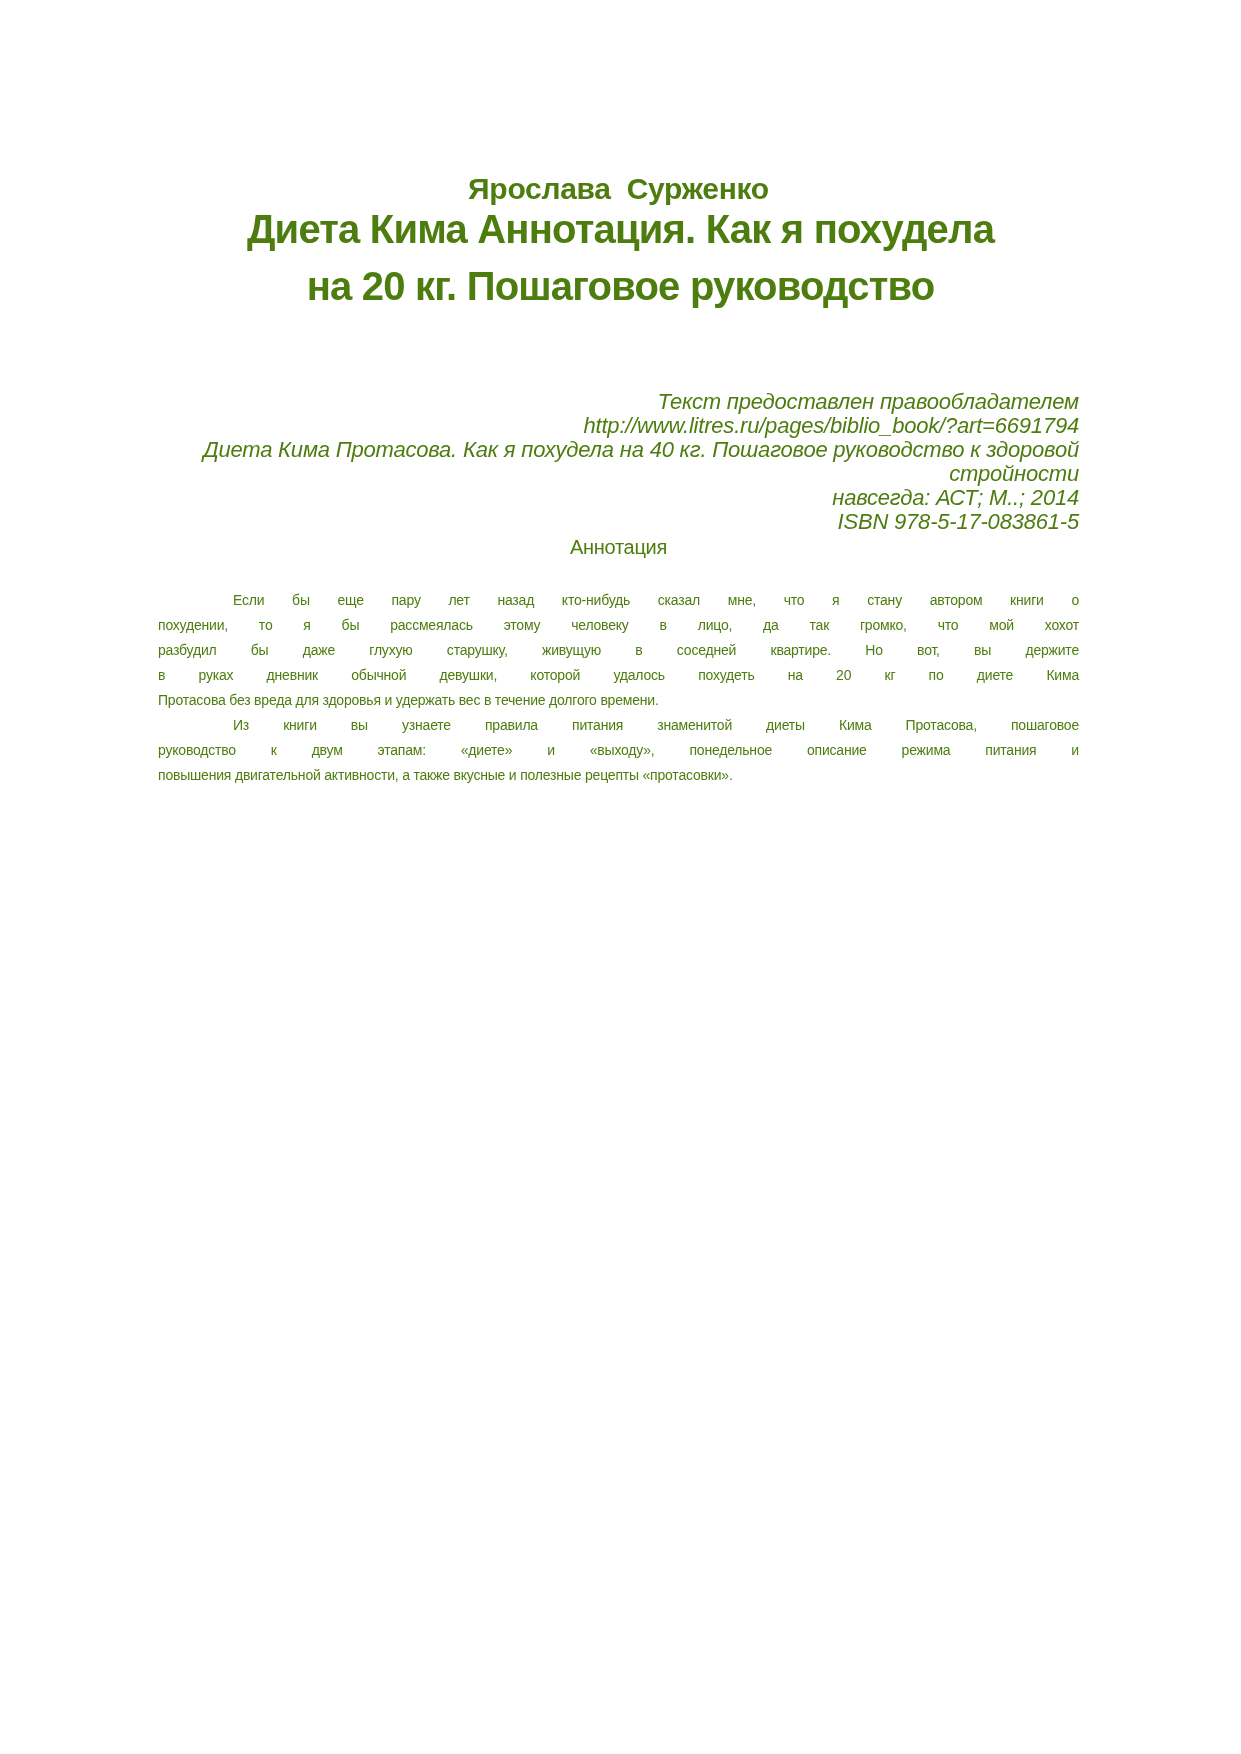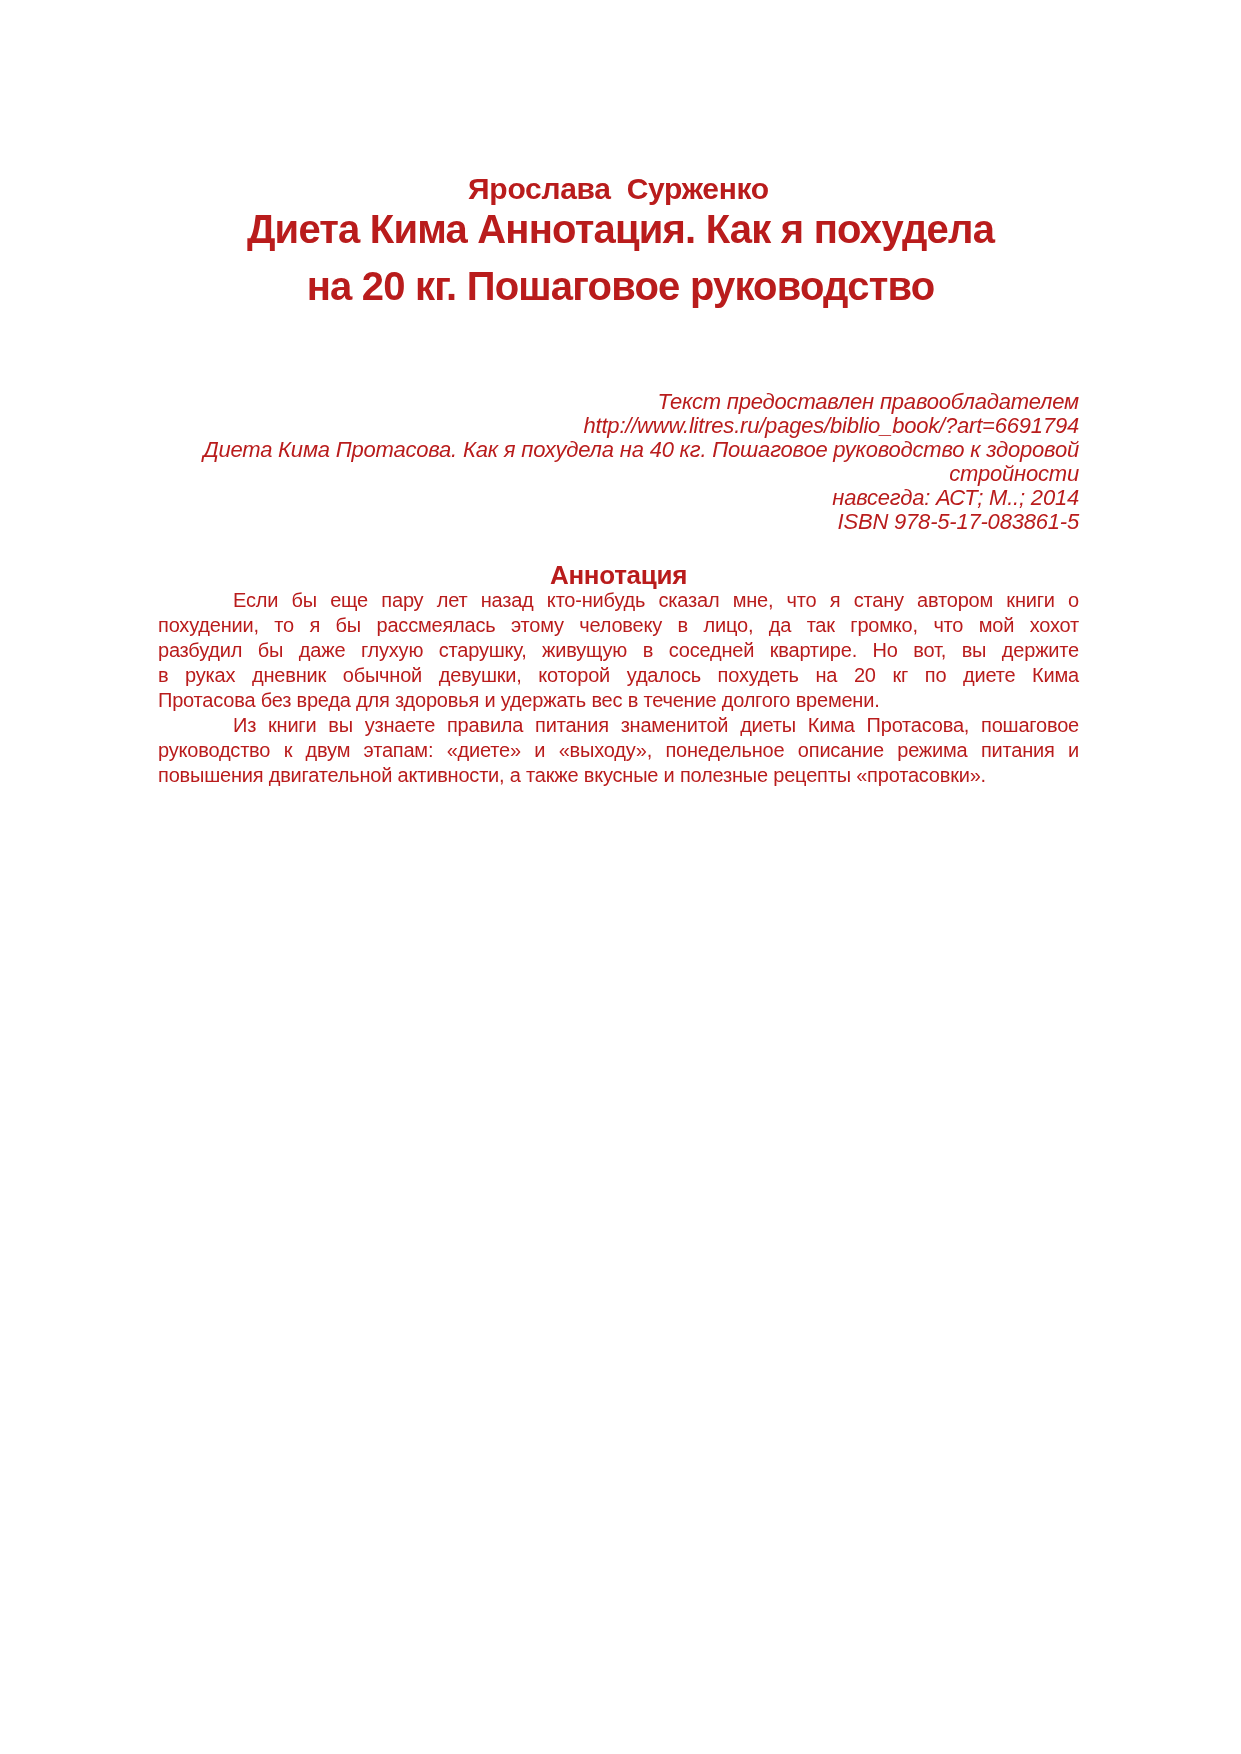--- a/index.html
+++ b/index.html
@@ -5,21 +5,21 @@
   html, body {
     margin: 0;
     padding: 0;
     background: #ffffff;
   }
   .page {
     position: relative;
     width: 1241px;
     height: 1754px;
     background: #ffffff;
-    color: #b91c1c;
+    color: #4d7c0f;
     font-family: "Liberation Sans", "DejaVu Sans", sans-serif;
     overflow: hidden;
   }
   .author {
     position: absolute;
     top: 172px;
     left: 158px;
     width: 921px;
     text-align: center;
     font-size: 30px;
@@ -44,34 +44,34 @@
     left: 158px;
     width: 921px;
     text-align: right;
     font-style: italic;
     font-size: 22px;
     line-height: 24px;
     letter-spacing: -0.2px;
   }
   .annotation-heading {
     position: absolute;
-    top: 560px;
+    top: 536px;
     left: 158px;
     width: 921px;
     text-align: center;
-    font-size: 26px;
-    font-weight: bold;
+    font-size: 20px;
+    font-weight: normal;
     letter-spacing: -0.3px;
   }
   .annotation-body {
     position: absolute;
     top: 588px;
     left: 158px;
     width: 921px;
-    font-size: 20px;
+    font-size: 14px;
     line-height: 25px;
     letter-spacing: -0.2px;
   }
   .p-line {
     text-align: justify;
     text-align-last: justify;
   }
   .p-line.first {
     text-indent: 75px;
   }

